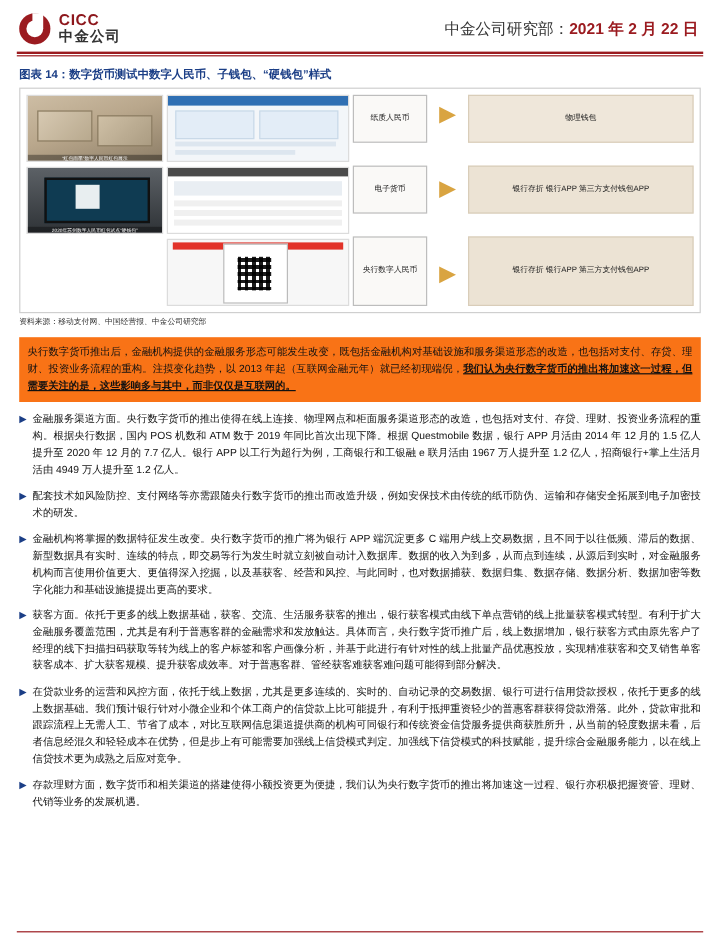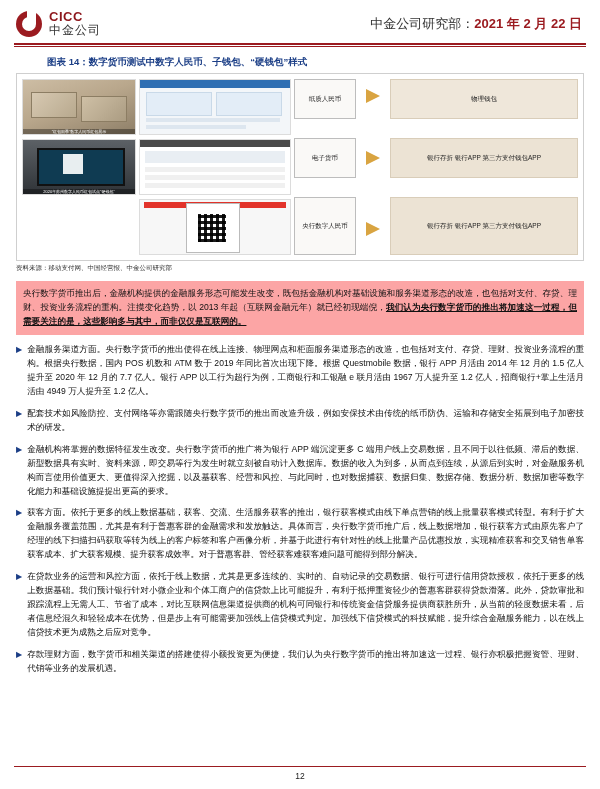--- a/index.html
+++ b/index.html
@@ -29,39 +29,39 @@
     border-radius:50%;background:#ffffff;
   }
   .brand-mark .cut{
     position:absolute;left:11px;top:0px;width:9px;height:13px;
     background:#ffffff;
   }
   .brand-text .en{
     font-size:13px;font-weight:bold;color:#8d171c;letter-spacing:.5px;line-height:1.05;
   }
   .brand-text .cn{
-    font-size:12px;font-weight:normal;color:#333;letter-spacing:1px;line-height:1.15;text-align:right;
+    font-size:12px;font-weight:bold;color:#333;letter-spacing:1px;line-height:1.15;text-align:right;
   }
   .header-right{
     font-size:13px;color:#333;white-space:nowrap;
   }
   .header-right .date{color:#9b1b20;font-weight:bold;}
   .header-rule{
     height:2px;background:#9b1b20;margin:0 14px 0 14px;
   }
   .header-rule2{
     height:1px;background:#9b1b20;margin:1px 14px 0 14px;
   }
 
   
   .exhibit{
     margin:9px 16px 0 16px;
   }
   .exhibit-title{
-    font-size:9.5px;font-weight:bold;color:#1b3e86;margin-bottom:4px;margin-left:31px;
+    font-size:9.5px;font-weight:bold;color:#1b3e86;margin-bottom:4px;
   }
   .exhibit-body{
     border:1px solid #cfcfcf;
     padding:5px;
     display:flex;gap:5px;
     background:#fff;
   }
   .col-photos{
     width:112px;display:flex;flex-direction:column;gap:4px;
   }
@@ -152,21 +152,21 @@
     width:0;height:0;border-top:7px solid transparent;border-bottom:7px solid transparent;
     border-left:14px solid #d9a441;
   }
   .src{
     font-size:6.5px;color:#333;margin-top:3px;
   }
 
   
   .highlight{
     margin:8px 16px 0 16px;
-    background:#fca5a5;
+    background:#f97316;
     padding:6px 7px;
     font-size:8.6px;line-height:1.62;color:#111;
     text-align:justify;
     border:0;
   }
   .u{text-decoration:underline;font-weight:bold;}
 
   
   .body{
     margin:7px 16px 0 16px;
@@ -294,21 +294,21 @@
       <p>金融服务渠道方面。央行数字货币的推出使得在线上连接、物理网点和柜面服务渠道形态的改造，也包括对支付、存贷、理财、投资业务流程的重构。根据央行数据，国内 POS 机数和 ATM 数于 2019 年同比首次出现下降。根据 Questmobile 数据，银行 APP 月活由 2014 年 12 月的 1.5 亿人提升至 2020 年 12 月的 7.7 亿人。银行 APP 以工行为超行为例，工商银行和工银融 e 联月活由 1967 万人提升至 1.2 亿人，招商银行+掌上生活月活由 4949 万人提升至 1.2 亿人。</p>
     </div>
 
     <div class="bul">
       <span class="mark">▶</span>
       <p>配套技术如风险防控、支付网络等亦需跟随央行数字货币的推出而改造升级，例如安保技术由传统的纸币防伪、运输和存储安全拓展到电子加密技术的研发。</p>
     </div>
 
     <div class="bul">
       <span class="mark">▶</span>
-      <p>金融机构将掌握的数据特征发生改变。央行数字货币的推广将为银行 APP 端沉淀更多 C 端用户线上交易数据，且不同于以往低频、滞后的数据、新型数据具有实时、资料来源，即交易等行为发生时就立刻被自动计入数据库。数据的收入为到多，从而点到连续，从源后到实时，对金融服务机构而言使用价值更大、更值得深入挖掘，以及基获客、经营和风控、与此同时，也对数据捕获、数据归集、数据存储、数据分析、数据加密等数字化能力和基础设施提提出更高的要求。</p>
+      <p>金融机构将掌握的数据特征发生改变。央行数字货币的推广将为银行 APP 端沉淀更多 C 端用户线上交易数据，且不同于以往低频、滞后的数据、新型数据具有实时、连续的特点，即交易等行为发生时就立刻被自动计入数据库。数据的收入为到多，从而点到连续，从源后到实时，对金融服务机构而言使用价值更大、更值得深入挖掘，以及基获客、经营和风控、与此同时，也对数据捕获、数据归集、数据存储、数据分析、数据加密等数字化能力和基础设施提提出更高的要求。</p>
     </div>
 
     <div class="bul">
       <span class="mark">▶</span>
       <p>获客方面。依托于更多的线上数据基础，获客、交流、生活服务获客的推出，银行获客模式由线下单点营销的线上批量获客模式转型。有利于扩大金融服务覆盖范围，尤其是有利于普惠客群的金融需求和发放触达。具体而言，央行数字货币推广后，线上数据增加，银行获客方式由原先客户了经理的线下扫描扫码获取等转为线上的客户标签和客户画像分析，并基于此进行有针对性的线上批量产品优惠投放，实现精准获客和交叉销售单客获客成本、扩大获客规模、提升获客成效率。对于普惠客群、管经获客难获客难问题可能得到部分解决。</p>
     </div>
 
     <div class="bul">
       <span class="mark">▶</span>
       <p>在贷款业务的运营和风控方面，依托于线上数据，尤其是更多连续的、实时的、自动记录的交易数据、银行可进行信用贷款授权，依托于更多的线上数据基础。我们预计银行针对小微企业和个体工商户的信贷款上比可能提升，有利于抵押重资轻少的普惠客群获得贷款滑落。此外，贷款审批和跟踪流程上无需人工、节省了成本，对比互联网信息渠道提供商的机构可同银行和传统资金信贷服务提供商获胜所升，从当前的轻度数据未看，后者信息经混久和轻轻成本在优势，但是步上有可能需要加强线上信贷模式判定。加强线下信贷模式的科技赋能，提升综合金融服务能力，以在线上信贷技术更为成熟之后应对竞争。</p>
@@ -316,16 +316,15 @@
 
     <div class="bul">
       <span class="mark">▶</span>
       <p>存款理财方面，数字货币和相关渠道的搭建使得小额投资更为便捷，我们认为央行数字货币的推出将加速这一过程、银行亦积极把握资管、理财、代销等业务的发展机遇。</p>
     </div>
 
   </div>
 
   <div class="footer">
     <div class="rule"></div>
-    <div class="pg">12</div>
   </div>
 
 </div>
 
 </body></html>

